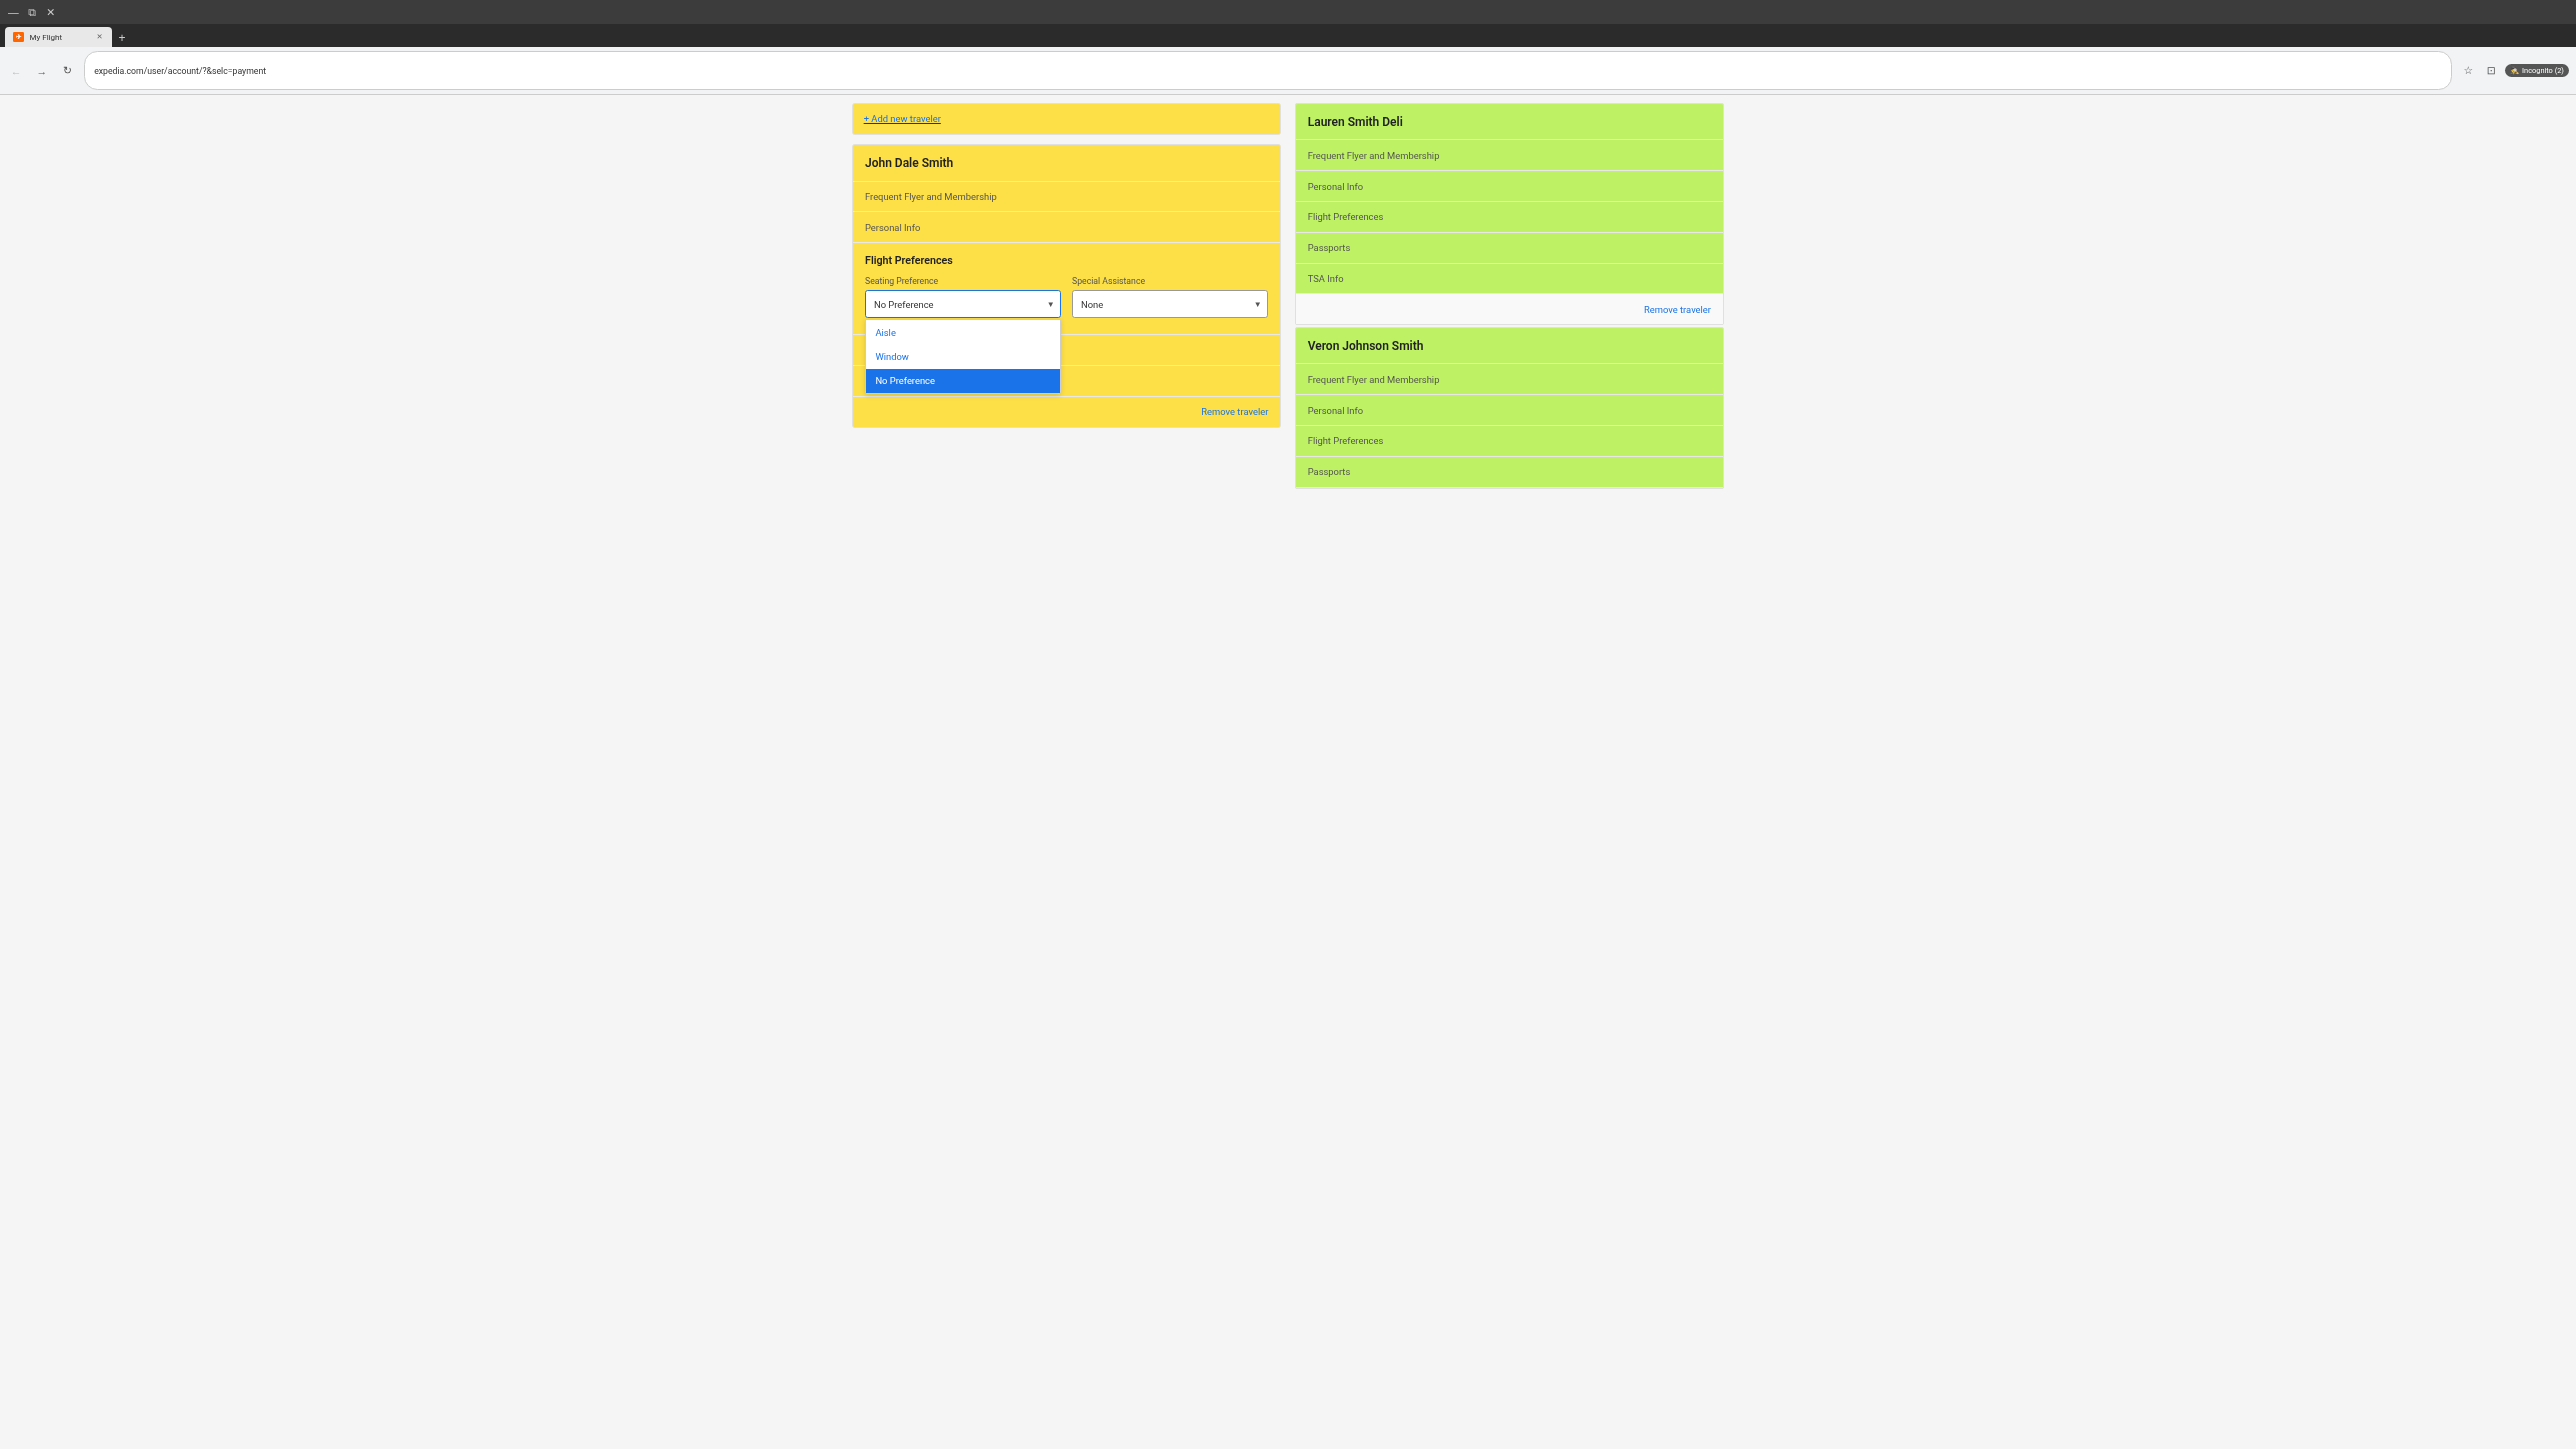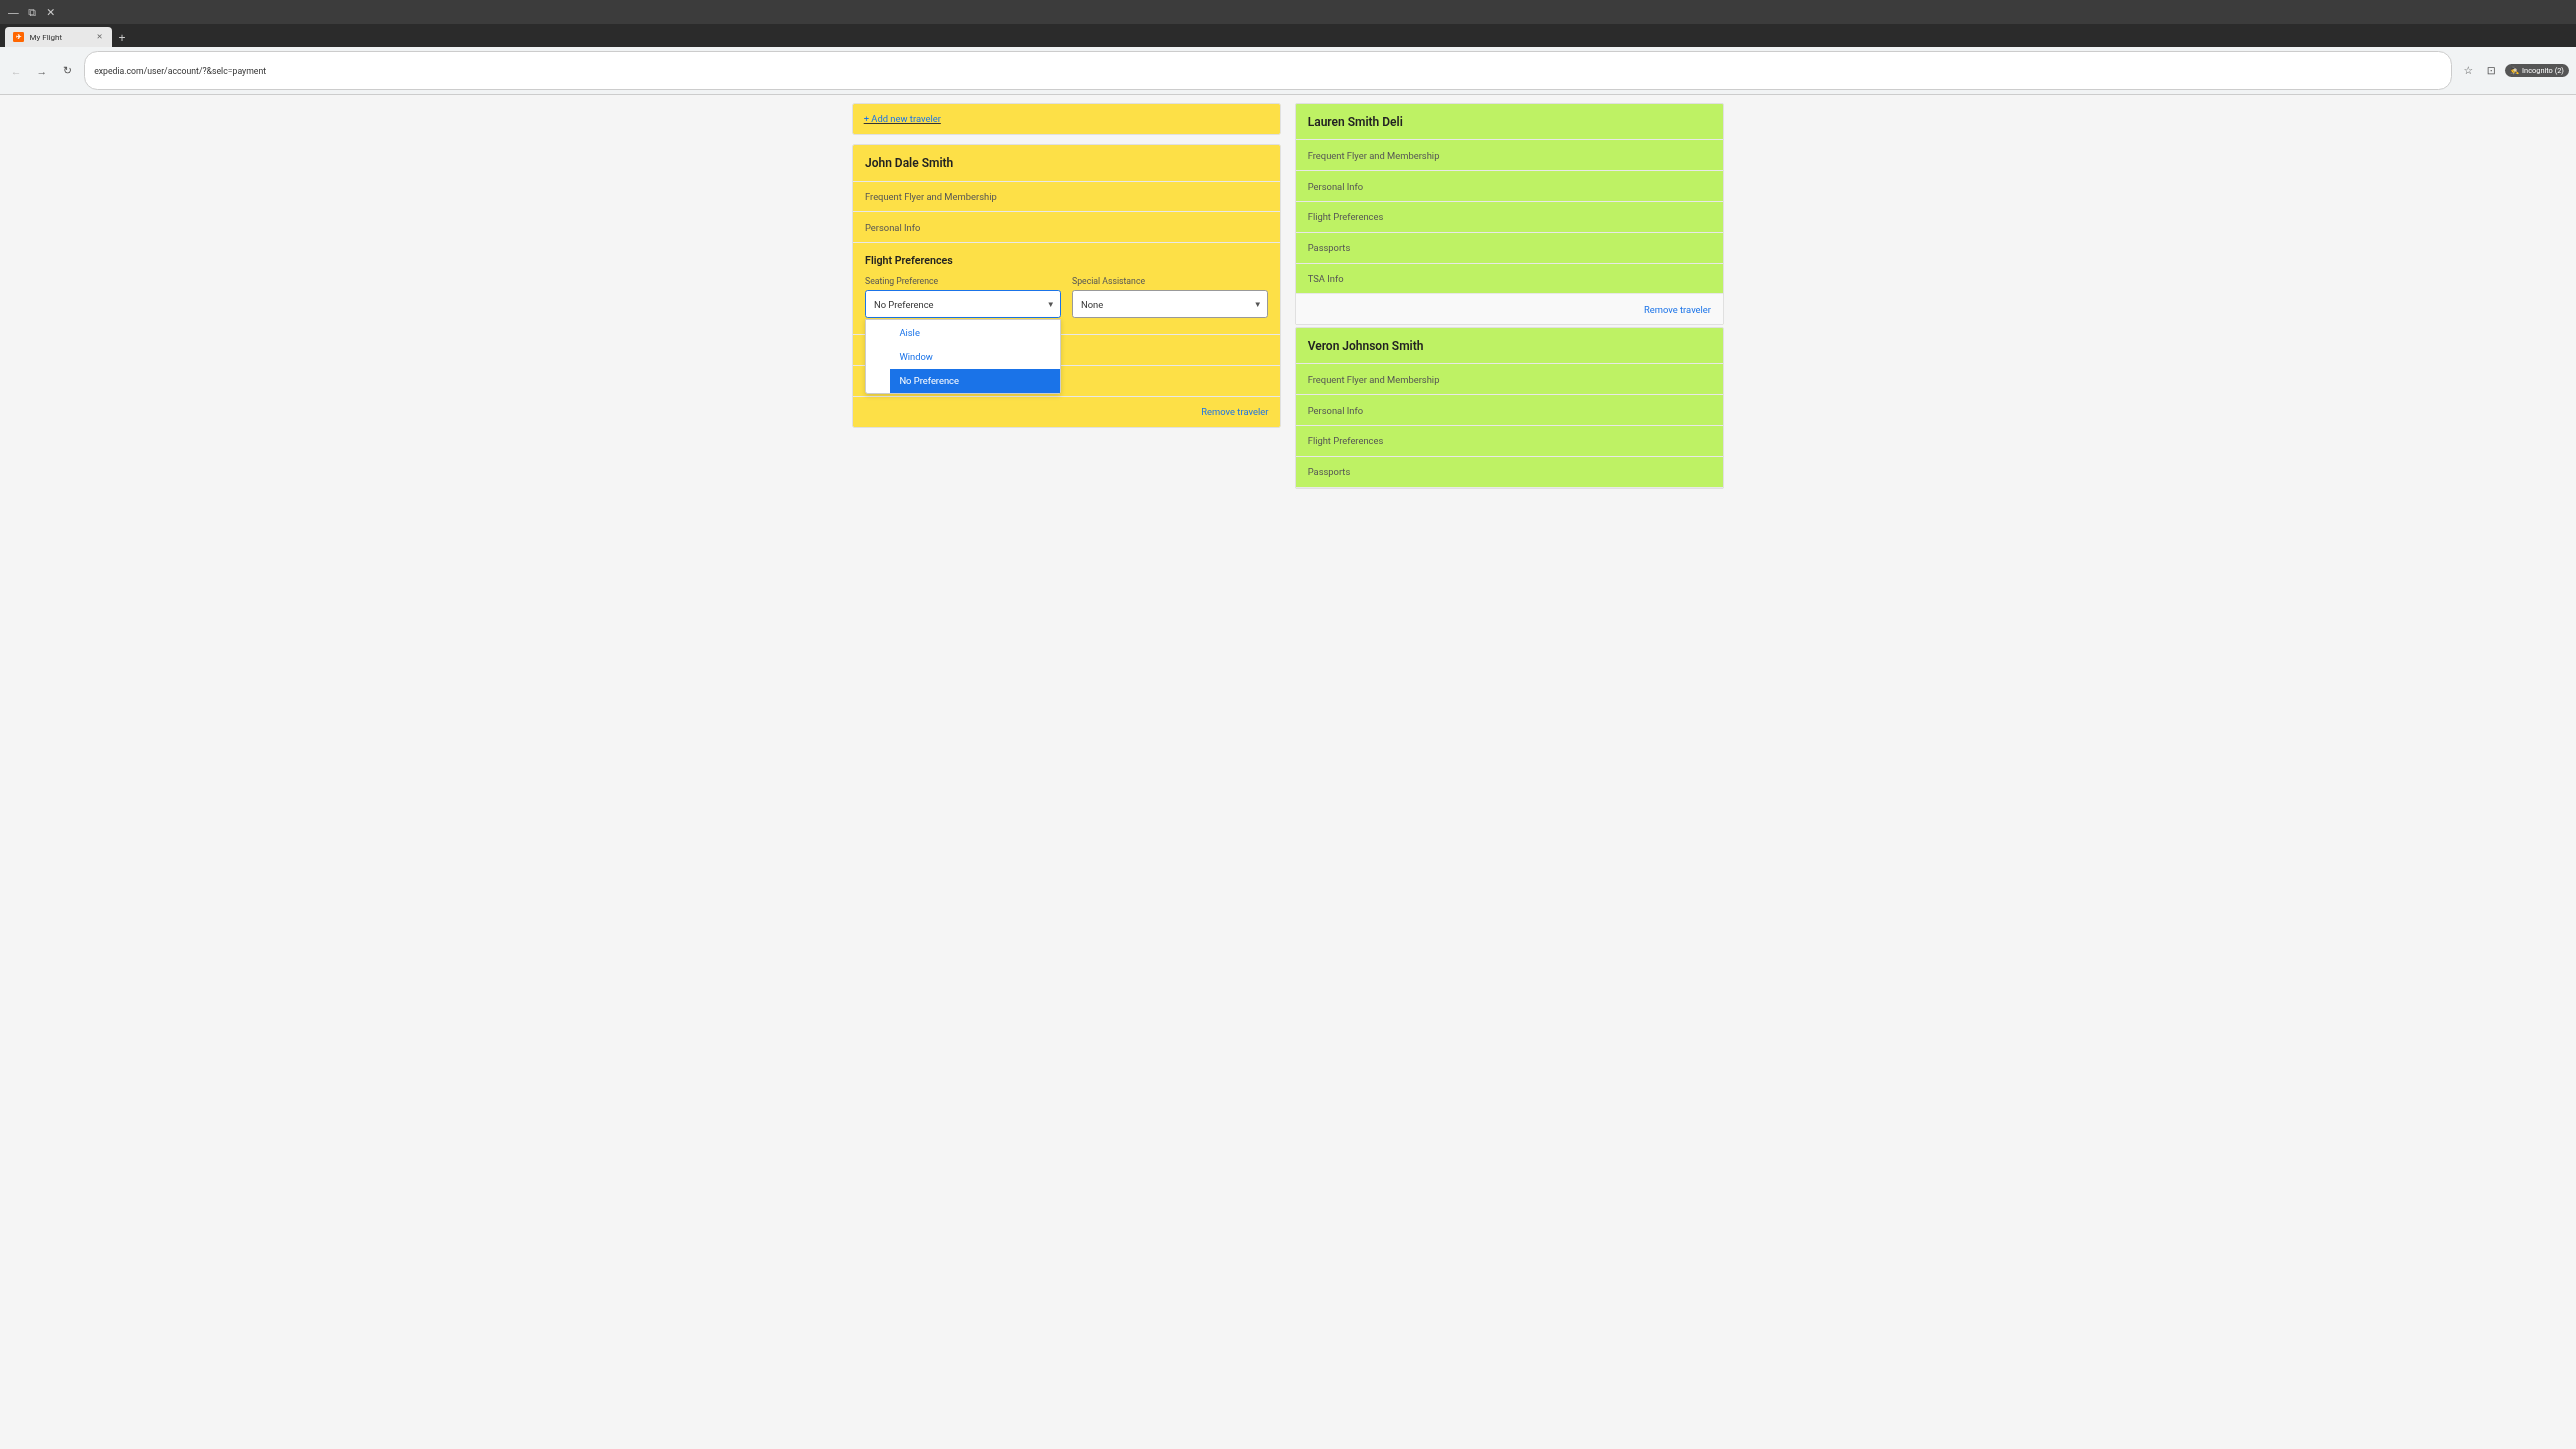--- a/index.html
+++ b/index.html
@@ -330,21 +330,20 @@
     .dropdown-menu {
       position: absolute;
       top: calc(100% + 0.7px);
       left: 0;
       right: 0;
       background: white;
       border: 0.7px solid #ccc;
       border-radius: 0 0 2.7px 2.7px;
       z-index: 100;
       box-shadow: 0 1.3px 5.4px rgba(0,0,0,0.15);
-      padding-left: 24px;
     }
 
     .dropdown-item {
       padding: 6.7px 9.4px;
       font-size: 9.4px;
       color: #1a73e8;
       cursor: pointer;
     }
 
     .dropdown-item.selected {

